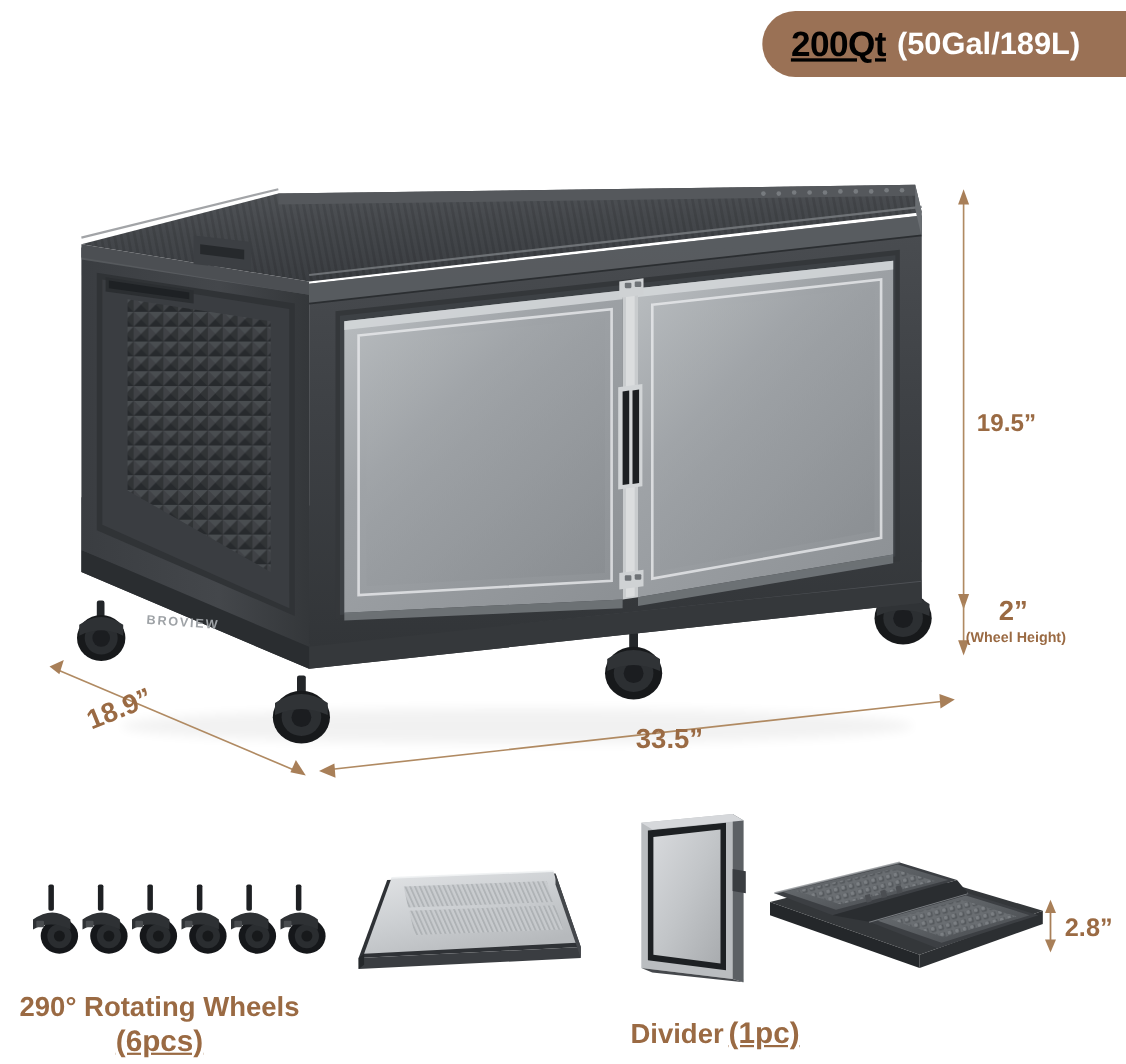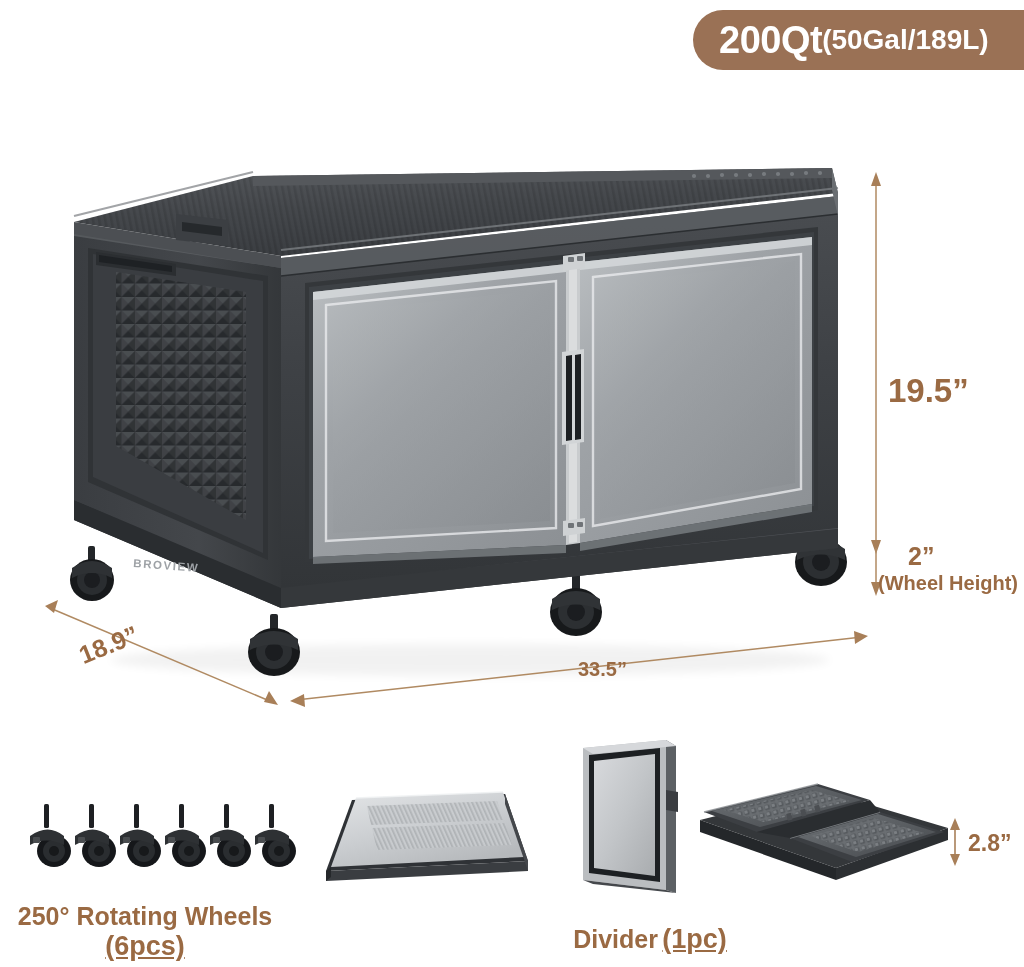--- a/index.html
+++ b/index.html
@@ -10,29 +10,29 @@
   }
   .stage{position:absolute;inset:0;}
 
   
   .banner{
     position:absolute;left:693px;top:10px;width:360px;height:60px;
     background:#9a7155;border-radius:34px;
     display:flex;align-items:center;justify-content:flex-start;
     padding-left:26px;box-sizing:border-box;
   }
-  .banner .qt{color:#ffffff;font-size:38px;font-weight:bold;letter-spacing:-0.5px;line-height:1;}
-  .banner .sub{color:#ffffff;font-size:28px;font-weight:bold;line-height:1;}
+  .banner .qt{color:#000000;font-size:32px;font-weight:bold;letter-spacing:-0.5px;line-height:1;text-decoration:underline;}
+  .banner .sub{color:#ffffff;font-size:28px;font-weight:bold;margin-left:10px;line-height:1;}
 
   
   .dim{position:absolute;color:#9a6a43;font-weight:bold;white-space:nowrap;}
-  .dim-h   {left:888px;top:372px;font-size:33px;}
+  .dim-h   {left:888px;top:372px;font-size:22px;}
   .dim-w   {left:908px;top:542px;font-size:25px;}
-  .dim-wh  {left:878px;top:572px;font-size:20px;font-weight:bold;}
-  .dim-len {left:578px;top:658px;font-size:20px;}
+  .dim-wh  {left:878px;top:572px;font-size:13px;font-weight:bold;}
+  .dim-len {left:578px;top:658px;font-size:25px;}
   .dim-dep {left:75px;top:643px;font-size:25px;transform:rotate(-22deg);transform-origin:left top;}
   .dim-28  {left:968px;top:830px;font-size:23px;}
 
   
   .cap{position:absolute;color:#9a6a43;text-align:center;line-height:1.15;white-space:nowrap;}
   .cap .lbl{font-size:25px;font-weight:bold;}
   .cap .pcs{font-size:27px;font-weight:bold;text-decoration:underline;}
   .cap-wheels{left:0px;top:902px;width:290px;}
   .cap-lid   {left:272px;top:924px;width:280px;}
   .cap-div   {left:500px;top:924px;width:300px;}
@@ -406,21 +406,21 @@
   </div>
 
   <div class="dim dim-h">19.5”</div>
   <div class="dim dim-w">2”</div>
   <div class="dim dim-wh">(Wheel Height)</div>
   <div class="dim dim-len">33.5”</div>
   <div class="dim dim-dep">18.9”</div>
   <div class="dim dim-28">2.8”</div>
 
   <div class="cap cap-wheels">
-    <div class="lbl">250° Rotating Wheels</div>
+    <div class="lbl">290° Rotating Wheels</div>
     <div class="pcs">(6pcs)</div>
   </div>
   <div class="cap cap-div">
     <span class="lbl">Divider</span>
     <span class="pcs">(1pc)</span>
   </div>
 
 </div>
 
 </body></html>

